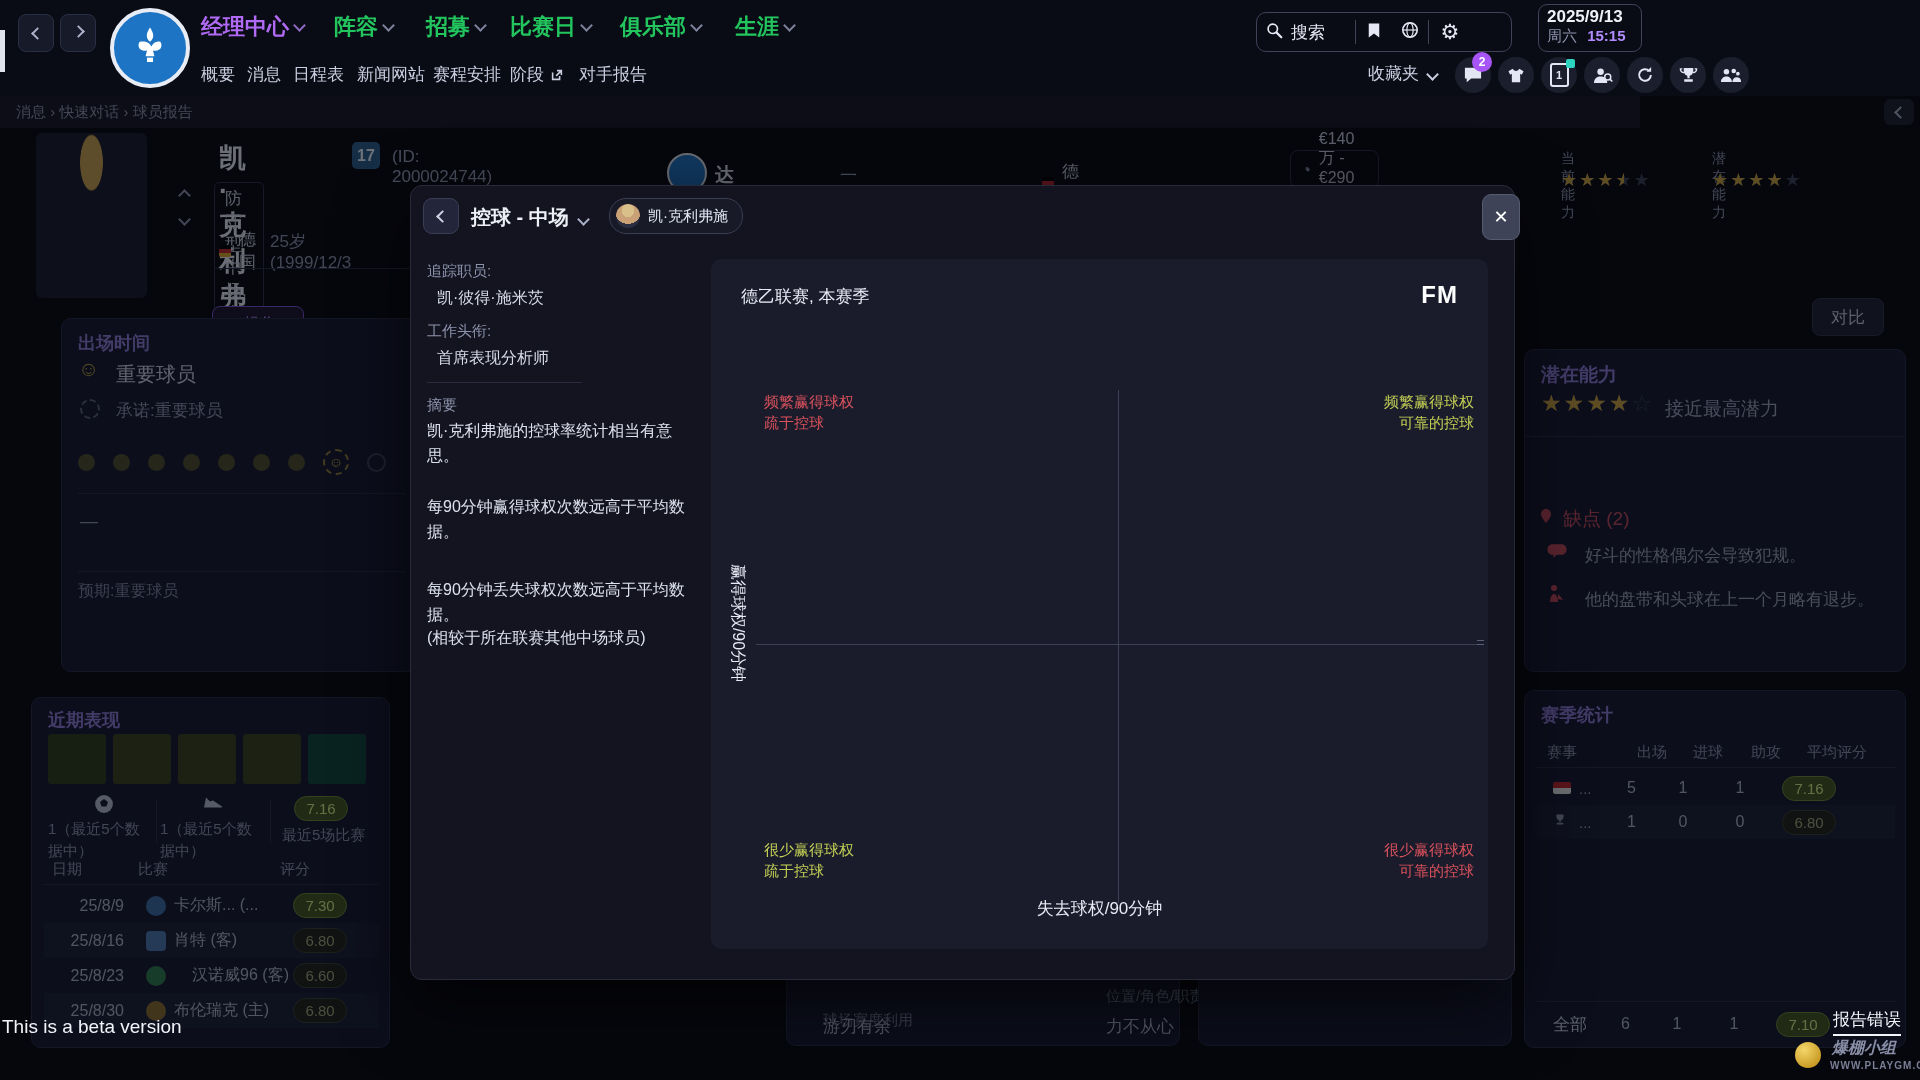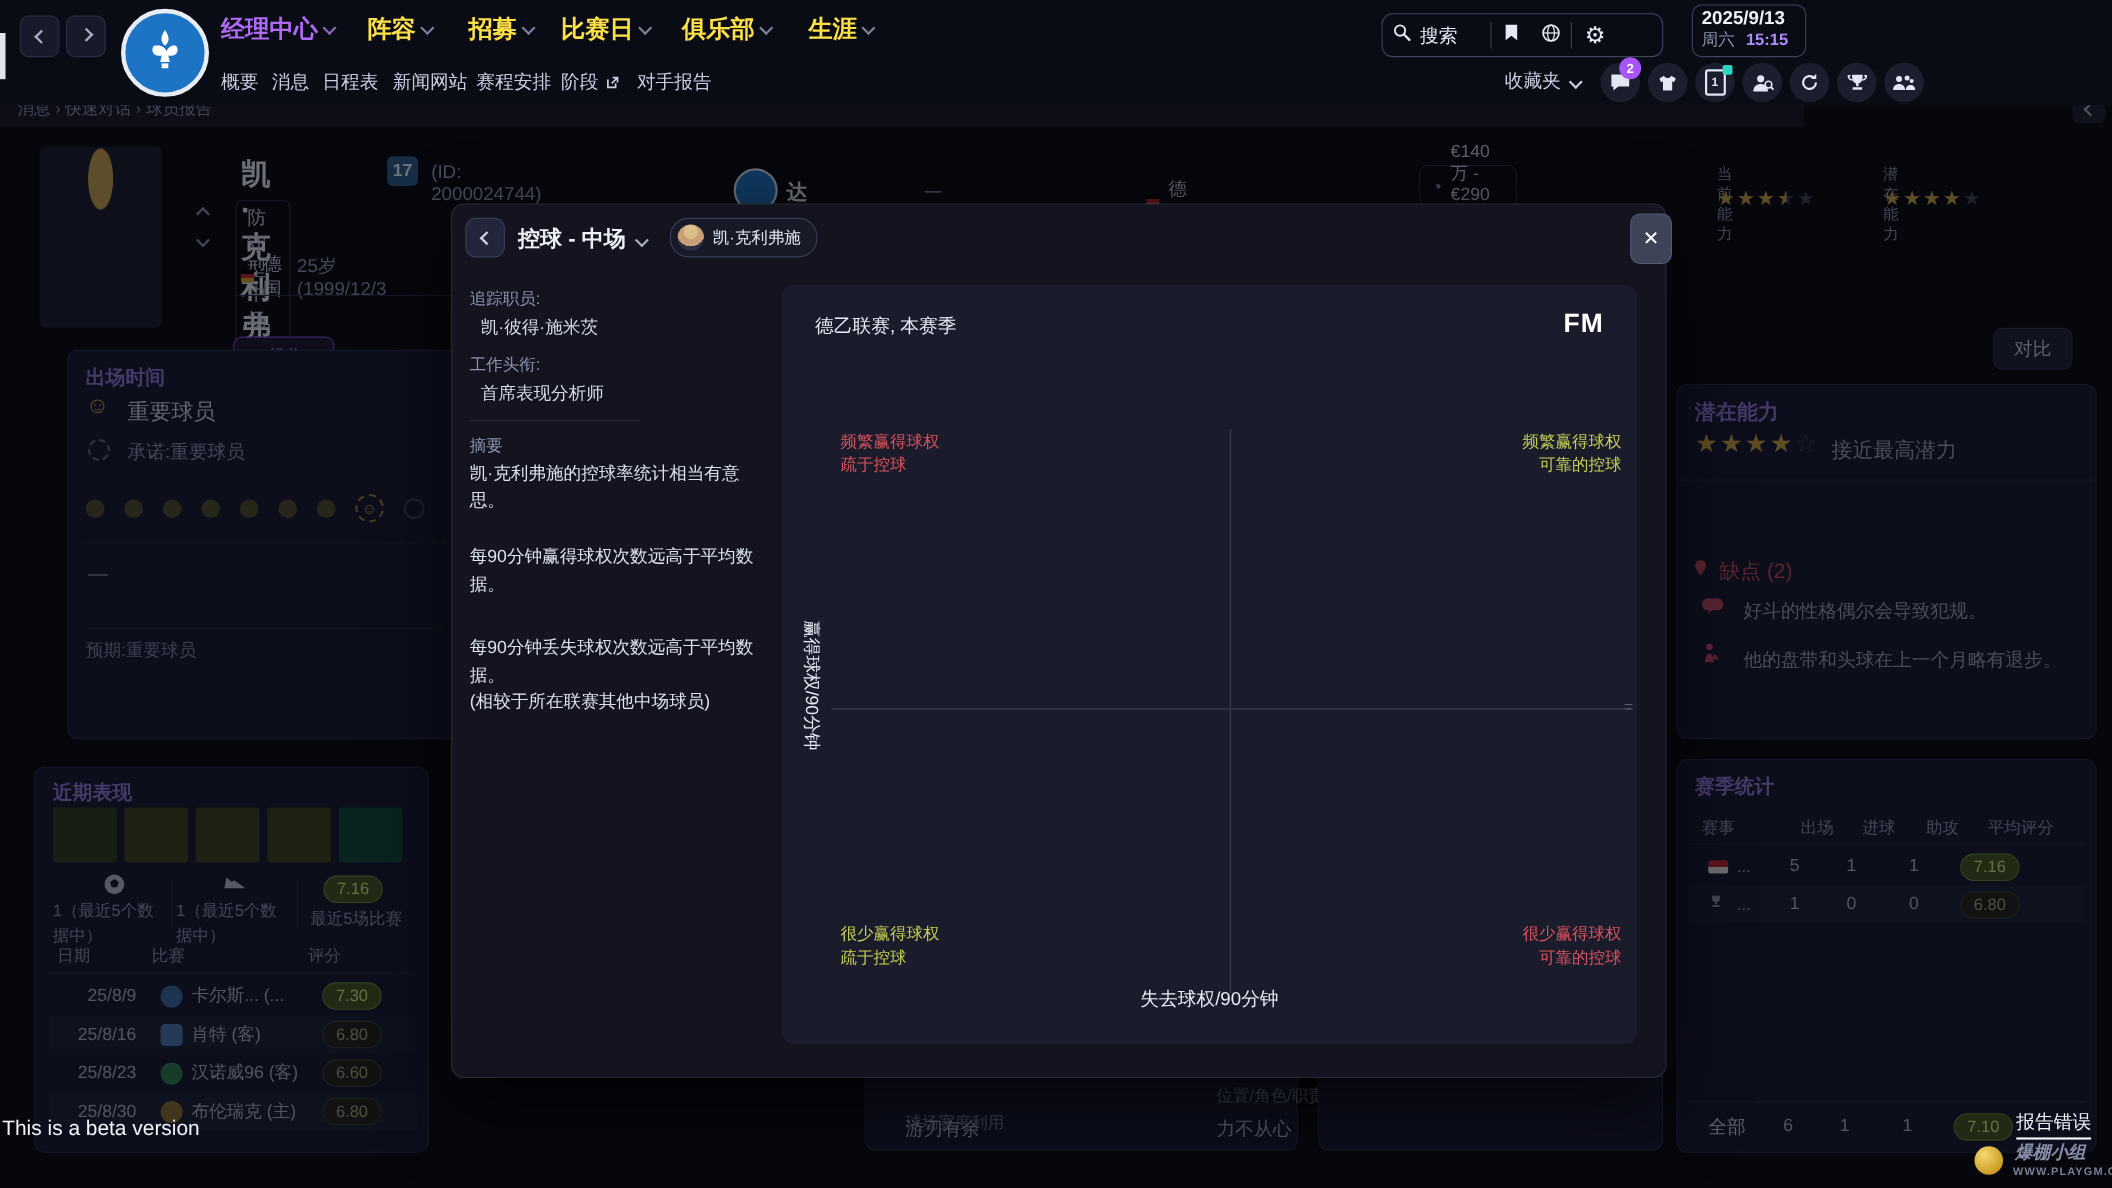--- a/index.html
+++ b/index.html
@@ -5,21 +5,21 @@
   html,body{margin:0;padding:0;background:#07080f;}
   body{width:1920px;height:1080px;position:relative;overflow:hidden;
        font-family:"Liberation Sans","DejaVu Sans",sans-serif;color:#dde1ef;}
   .abs{position:absolute;}
   
   .topbar{position:absolute;left:0;top:0;width:1920px;height:96px;background:#0a0c15;z-index:300;}
   .navbtn{position:absolute;top:14px;width:34px;height:36px;background:#171a28;border:1px solid #2a2e44;
           border-radius:8px;color:#aab0c8;display:flex;align-items:center;justify-content:center;cursor:pointer;}
   .clublogo{position:absolute;left:110px;top:8px;width:72px;height:72px;border-radius:50%;
             background:#1d74c4;border:4px solid #e8edf5;display:flex;align-items:center;justify-content:center;}
-  .mainmenu{position:absolute;top:12px;font-size:22px;font-weight:bold;color:#fde047;display:flex;align-items:center;gap:6px;cursor:pointer;}
+  .mainmenu{position:absolute;top:12px;font-size:22px;font-weight:bold;color:#22c55e;display:flex;align-items:center;gap:6px;cursor:pointer;}
   .mainmenu.active{color:#b06af5;}
   .submenu{position:absolute;top:63px;font-size:17px;color:#c9cee0;cursor:pointer;display:flex;align-items:center;gap:6px;}
   .cv{display:inline-block;width:7px;height:7px;border-right:2px solid currentColor;border-bottom:2px solid currentColor;
       transform:rotate(45deg);margin-top:-4px;}
   .cv.up{transform:rotate(-135deg);margin-top:4px;}
   .cv.left{transform:rotate(135deg);margin:0 0 0 2px;}
   .cv.right{transform:rotate(-45deg);}
   .searchgroup{position:absolute;left:1256px;top:12px;width:254px;height:38px;border:1px solid #3f4258;
                border-radius:10px;display:flex;align-items:center;color:#e6e9f5;}
   .sg-sep{width:1px;height:24px;background:#3f4258;}
@@ -27,21 +27,21 @@
            padding:2px 8px;box-sizing:border-box;}
   .cont{position:absolute;left:1652px;top:4px;width:242px;height:44px;border-radius:9px;cursor:pointer;
         background:linear-gradient(95deg,#8a2be0 0%,#c washed 0%,#e23a77 70%,#fb3e5e 100%);
         background:linear-gradient(95deg,#8a2be0 0%,#e23a77 70%,#fb3e5e 100%);
         display:flex;align-items:center;color:#fff;font-size:17px;}
   .circ{width:36px;height:36px;border-radius:50%;background:#1b1e2d;display:flex;align-items:center;
         justify-content:center;color:#e3e7f4;position:absolute;top:57px;cursor:pointer;}
   .badge{position:absolute;border-radius:50%;background:#a855f7;color:#fff;font-size:12px;font-weight:bold;
          width:20px;height:20px;display:flex;align-items:center;justify-content:center;}
   
-  .crumbbar{position:absolute;left:0;top:83px;width:1640px;height:32px;background:#141625;z-index:10;}
+  .crumbbar{position:absolute;left:0;top:96px;width:1640px;height:32px;background:#141625;z-index:10;}
   
   .panel{position:absolute;background:#141830;border:1px solid #262a44;border-radius:10px;box-sizing:border-box;z-index:10;}
   .ptitle{color:#8f7ad8;font-size:18px;font-weight:bold;}
   .dim{color:#8d93ad;}
   .hr{position:absolute;height:1px;background:#262a40;}
   
   .stars{position:relative;display:inline-block;line-height:1;letter-spacing:2px;color:#3a3e55;white-space:nowrap;}
   .stars .fill{position:absolute;left:0;top:0;overflow:hidden;white-space:nowrap;color:#c9a23f;}
   
   .pill{display:inline-block;border-radius:13px;font-size:15px;text-align:center;min-width:52px;padding:3px 0;}
@@ -346,21 +346,21 @@
   </div>
   <div class="abs rowalt" style="left:12px;top:225px;width:335px;height:35px;display:flex;align-items:center;">
     <span style="width:80px;text-align:right;font-size:16px;color:#aeb4c9;">25/8/16</span>
     <span style="width:20px;height:20px;border-radius:4px;background:#4a78b0;margin-left:22px;"></span>
     <span style="font-size:16px;color:#aeb4c9;margin-left:8px;width:115px;overflow:hidden;white-space:nowrap;">肖特 (客)</span>
     <span class="pill dimp" style="margin-left:4px;">6.80</span>
   </div>
   <div class="abs" style="left:12px;top:260px;width:335px;height:35px;display:flex;align-items:center;">
     <span style="width:80px;text-align:right;font-size:16px;color:#aeb4c9;">25/8/23</span>
     <span style="width:20px;height:20px;border-radius:50%;background:#2e7d4f;margin-left:22px;"></span>
-    <span style="font-size:16px;color:#aeb4c9;margin-left:8px;width:115px;overflow:hidden;white-space:nowrap;">汉诺威96 (客)</span>
+    <span style="font-size:16px;color:#aeb4c9;margin-left:8px;width:115px;overflow:hidden;white-space:nowrap;text-align:right;">汉诺威96 (客)</span>
     <span class="pill dimp" style="margin-left:4px;">6.60</span>
   </div>
   <div class="abs rowalt" style="left:12px;top:295px;width:335px;height:35px;display:flex;align-items:center;">
     <span style="width:80px;text-align:right;font-size:16px;color:#aeb4c9;">25/8/30</span>
     <span style="width:20px;height:20px;border-radius:50%;background:#8a6d2f;margin-left:22px;"></span>
     <span style="font-size:16px;color:#aeb4c9;margin-left:8px;width:115px;overflow:hidden;white-space:nowrap;">布伦瑞克 (主)</span>
     <span class="pill dimp" style="margin-left:4px;">6.80</span>
   </div>
 </div>
 

